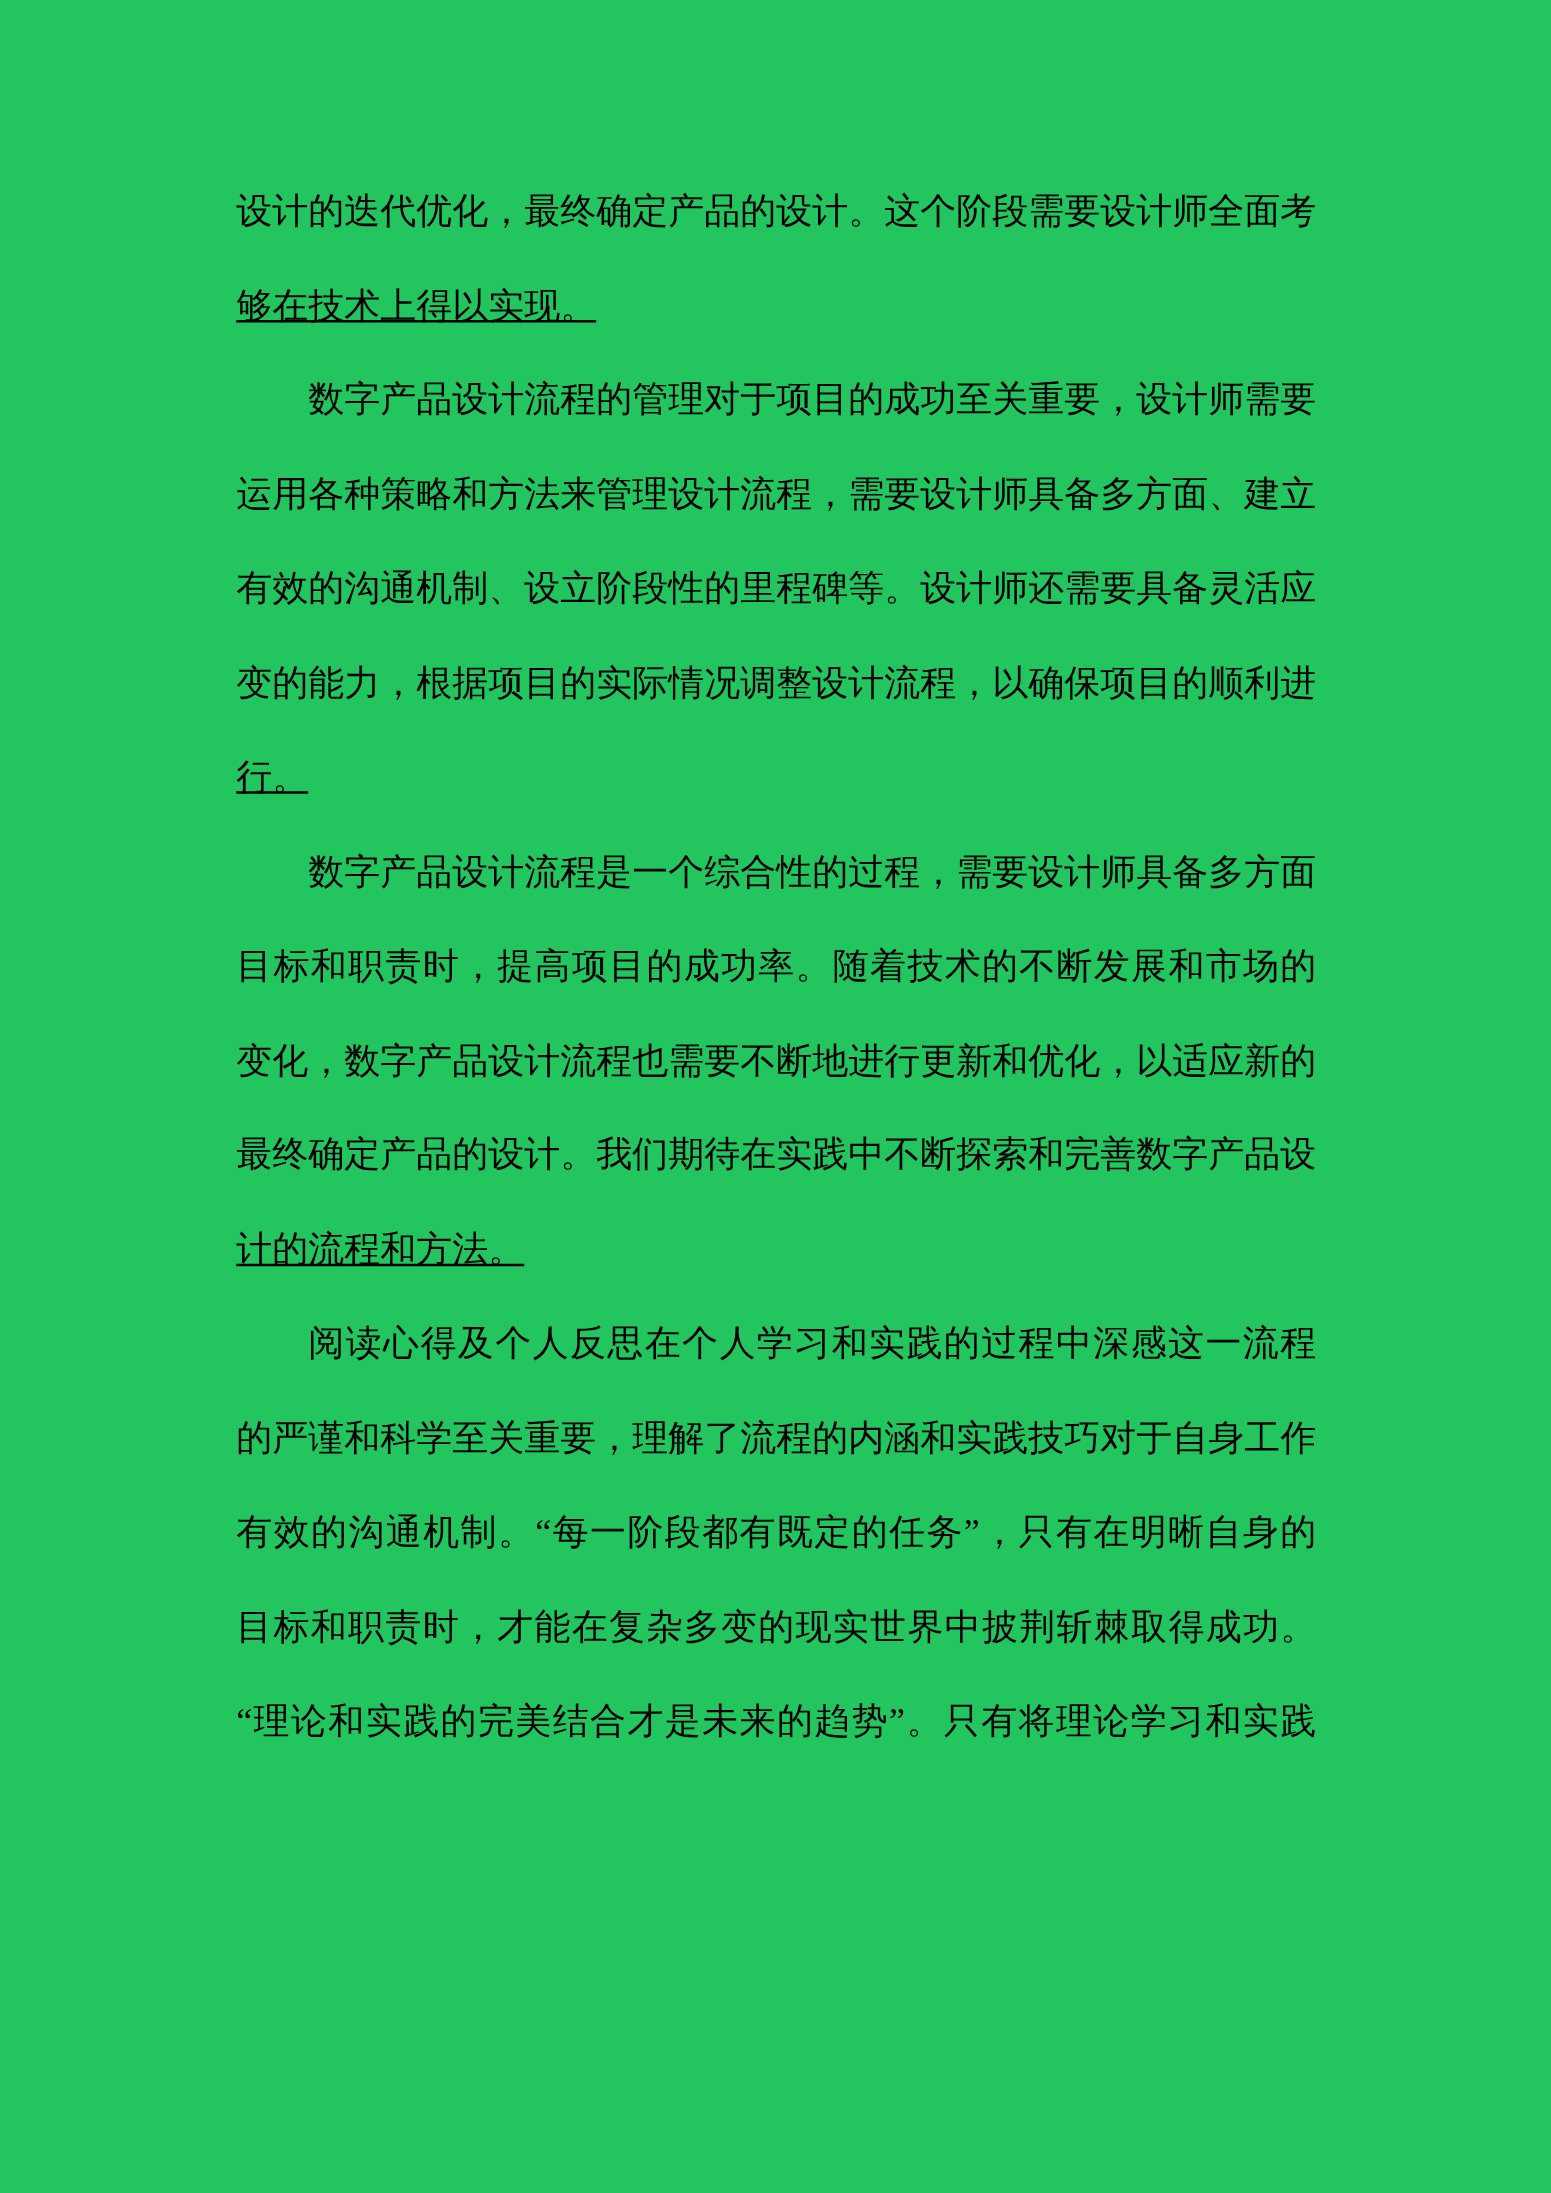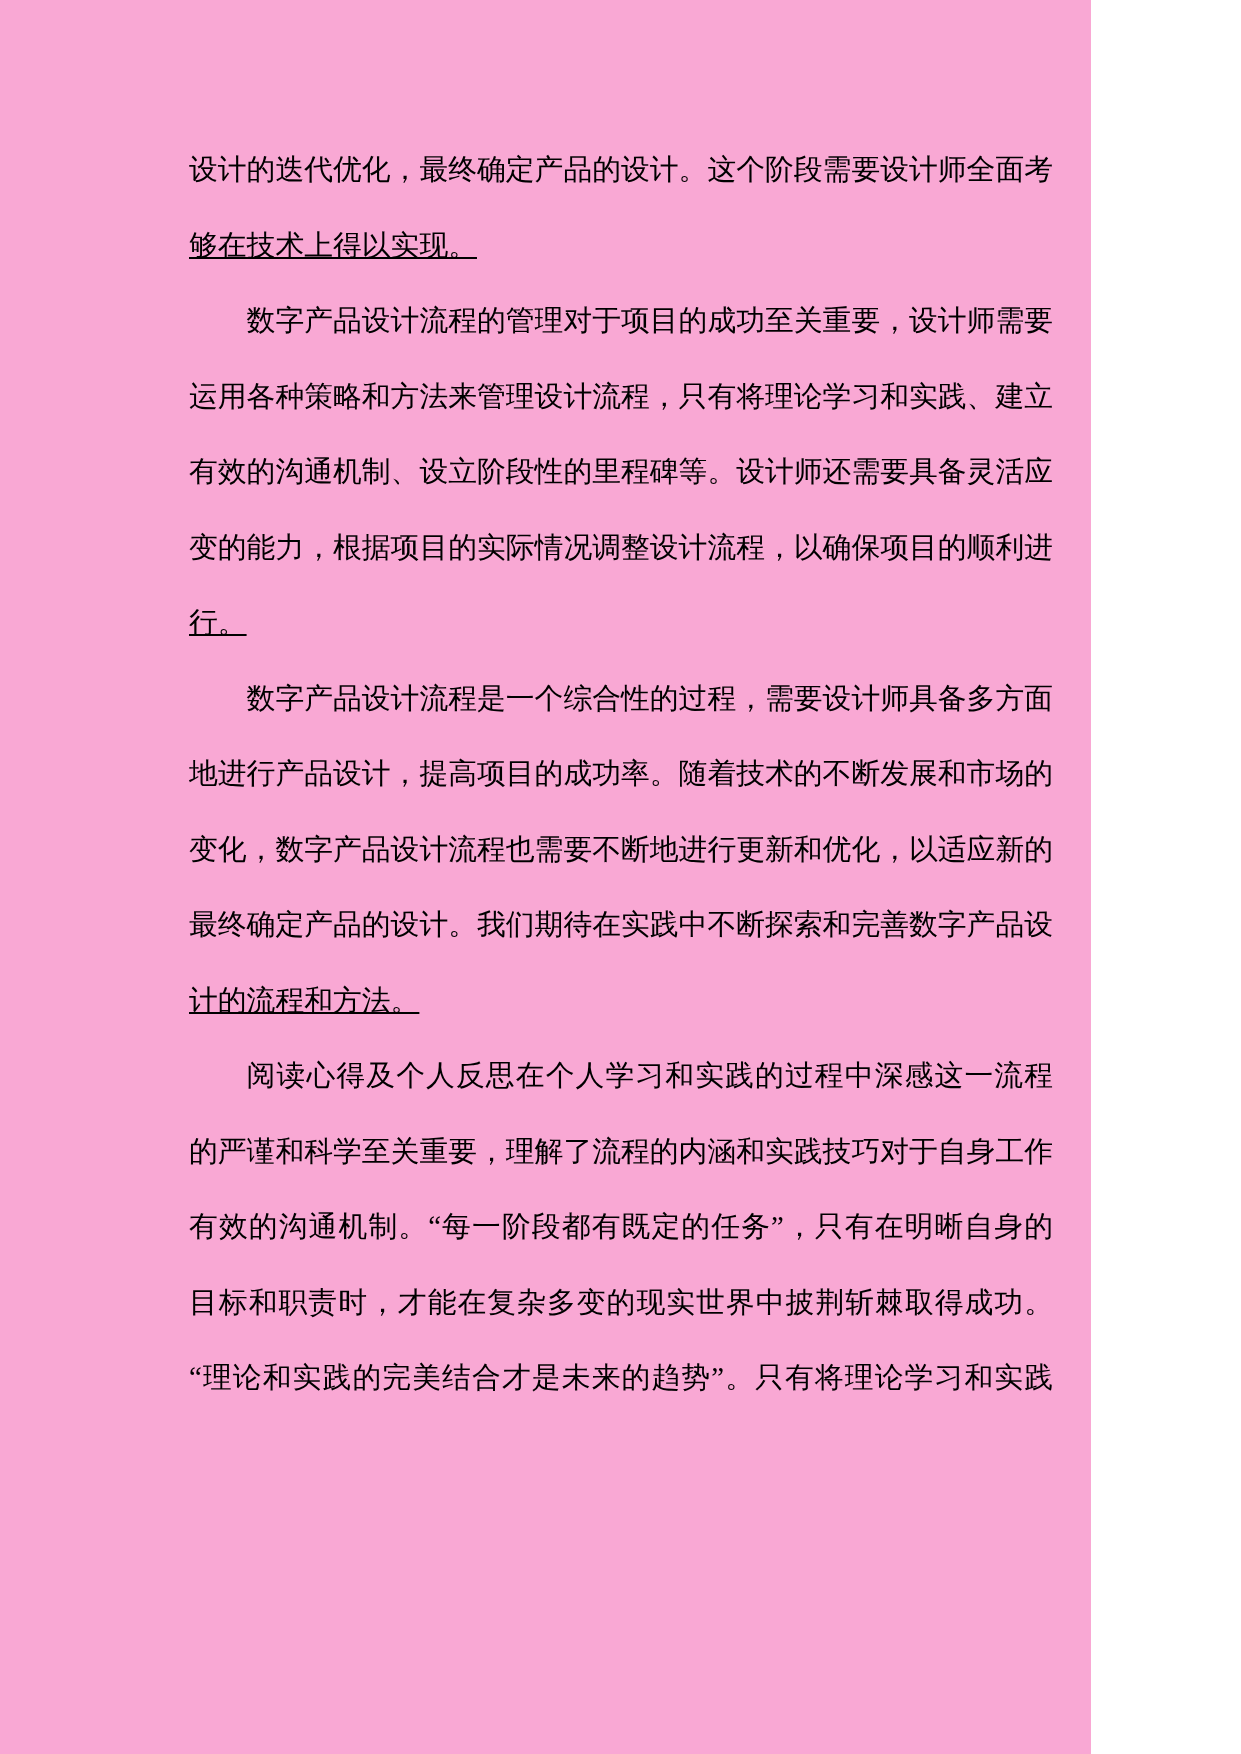--- a/index.html
+++ b/index.html
@@ -7,23 +7,23 @@
     padding: 0;
     background: #ffffff;
   }
   body {
     width: 1241px;
     height: 1754px;
     overflow: hidden;
   }
   .page {
     position: relative;
-    width: 1091px;
+    width: 1241px;
     height: 1754px;
-    background: #f9a8d4;
+    background: #22c55e;
     overflow: hidden;
   }
   .textblock {
     position: absolute;
     left: 189px;
     top: 132px;
     width: 864px;
   }
   .para {
     margin: 0;
@@ -53,28 +53,28 @@
 <body>
 
 <div class="page">
   <div class="textblock" id="textblock">
       <div class="para">
         <div class="line">设计的迭代优化，最终确定产品的设计。这个阶段需要设计师全面考</div>
         <div class="line short">够在技术上得以实现。</div>
       </div>
       <div class="para">
         <div class="line indent">数字产品设计流程的管理对于项目的成功至关重要，设计师需要</div>
-        <div class="line">运用各种策略和方法来管理设计流程，只有将理论学习和实践、建立</div>
+        <div class="line">运用各种策略和方法来管理设计流程，需要设计师具备多方面、建立</div>
         <div class="line">有效的沟通机制、设立阶段性的里程碑等。设计师还需要具备灵活应</div>
         <div class="line">变的能力，根据项目的实际情况调整设计流程，以确保项目的顺利进</div>
         <div class="line short">行。</div>
       </div>
       <div class="para">
         <div class="line indent">数字产品设计流程是一个综合性的过程，需要设计师具备多方面</div>
-        <div class="line">地进行产品设计，提高项目的成功率。随着技术的不断发展和市场的</div>
+        <div class="line">目标和职责时，提高项目的成功率。随着技术的不断发展和市场的</div>
         <div class="line">变化，数字产品设计流程也需要不断地进行更新和优化，以适应新的</div>
         <div class="line">最终确定产品的设计。我们期待在实践中不断探索和完善数字产品设</div>
         <div class="line short">计的流程和方法。</div>
       </div>
       <div class="para">
         <div class="line indent">阅读心得及个人反思在个人学习和实践的过程中深感这一流程</div>
         <div class="line">的严谨和科学至关重要，理解了流程的内涵和实践技巧对于自身工作</div>
         <div class="line">有效的沟通机制。“每一阶段都有既定的任务”，只有在明晰自身的</div>
         <div class="line">目标和职责时，才能在复杂多变的现实世界中披荆斩棘取得成功。</div>
         <div class="line">“理论和实践的完美结合才是未来的趋势”。只有将理论学习和实践</div>

